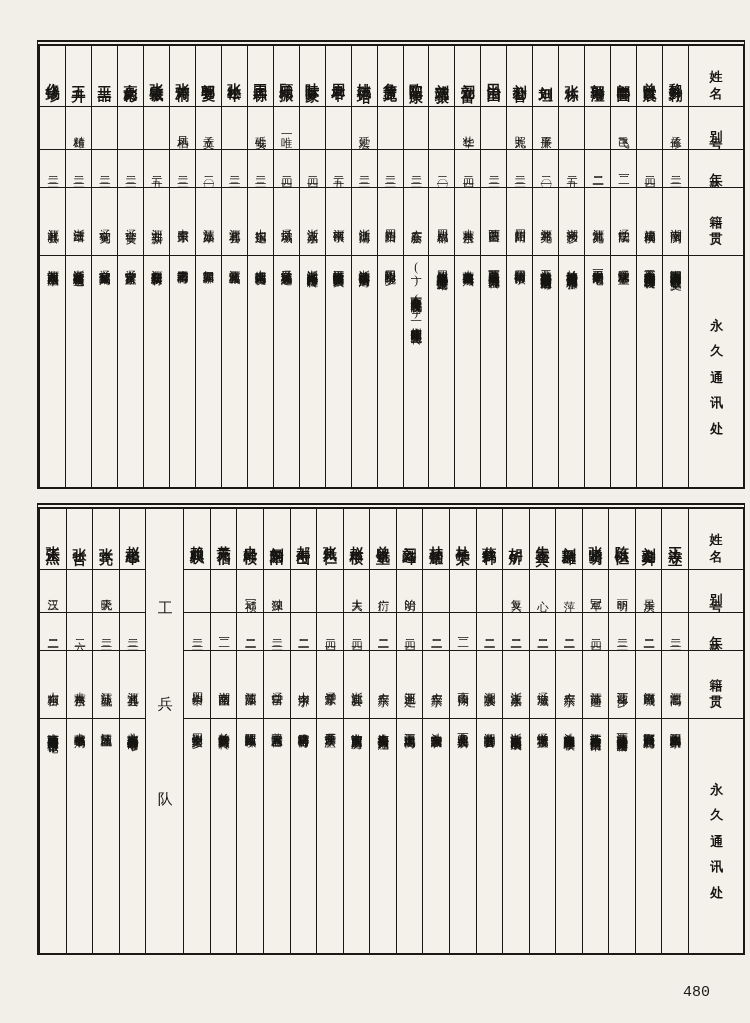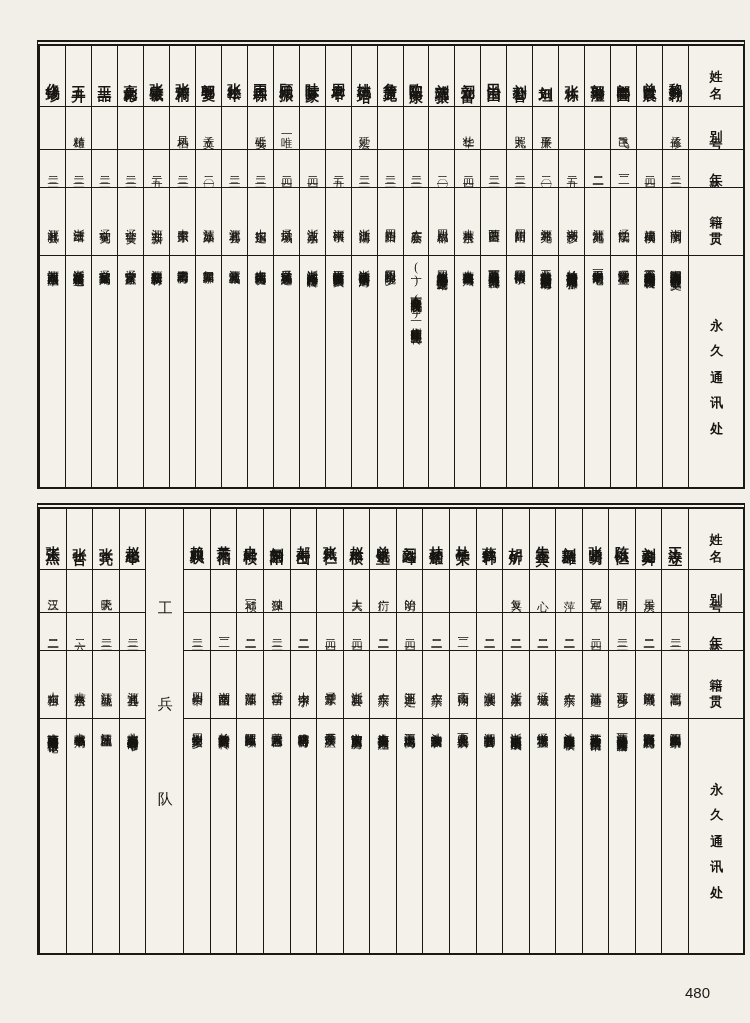--- a/index.html
+++ b/index.html
@@ -32,21 +32,21 @@
   .label-col .name-cell .vtext{letter-spacing:16px;font-size:13px;}
   .label-col .alias-cell .vtext{letter-spacing:8px;}
   .label-col .age-cell .vtext{letter-spacing:6px;}
   .label-col .place-cell .vtext{letter-spacing:16px;}
   .label-col .addr-cell{align-items:center;padding-top:0;}
   .label-col .addr-cell .vtext{letter-spacing:26px;font-size:13px;}
   
   .divider-cell{flex:1 1 auto;border-bottom:none;align-items:center;}
   .divider-col .vtext{font-size:15px;letter-spacing:95px;font-weight:normal;}
   .page-num{position:absolute;right:40px;bottom:22px;font-size:15px;
-            font-family:Liberation Sans, sans-serif;color:#1a1916;}
+            font-family:Liberation Mono, monospace;color:#1a1916;}
 </style>
 </head>
 <body>
 
 <div class="sheet">
   <div class="dtable table-top" id="table-top">
       <div class="col label-col">
     <div class="cell name-cell">
           <span class="vtext">姓名</span>
         </div>

